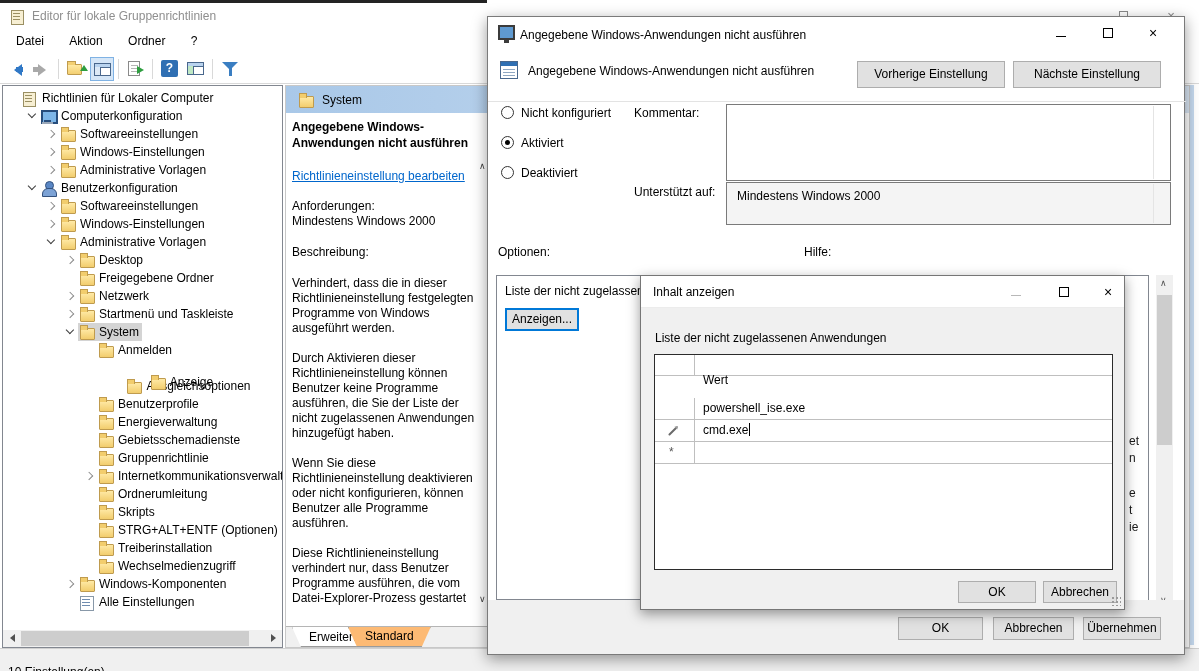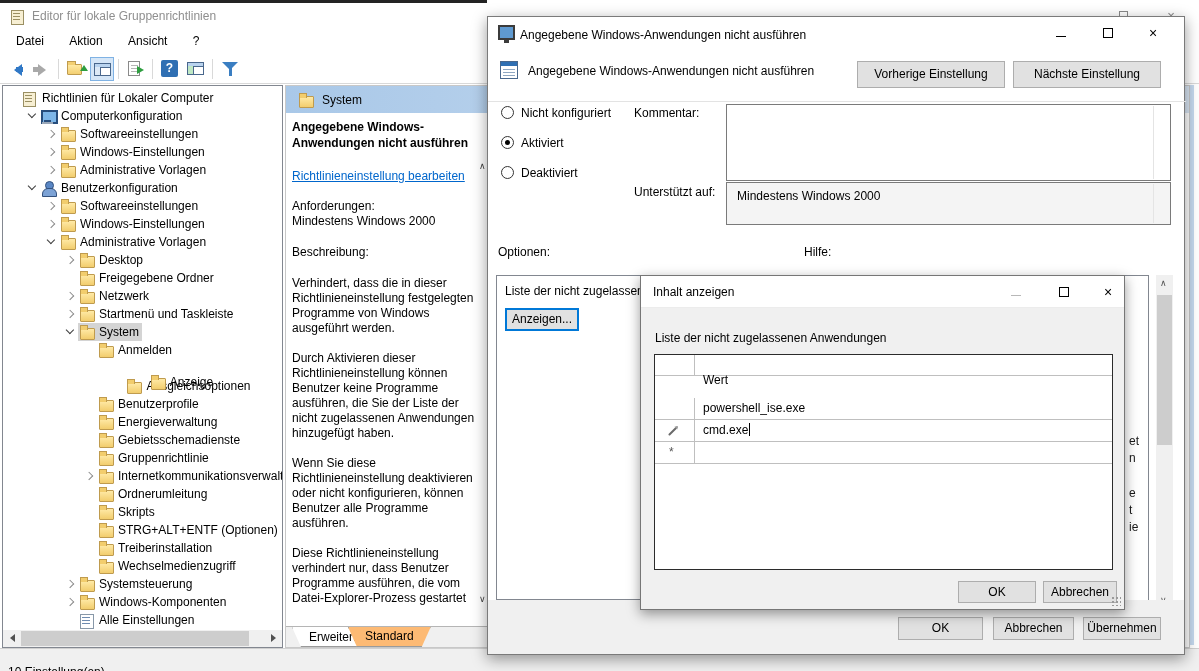--- a/index.html
+++ b/index.html
@@ -169,21 +169,21 @@
   <span class="ticon scroll abs" style="left:10px;top:6px;"></span>
   <span class="title nowrap">Editor für lokale Gruppenrichtlinien</span>
   <span class="winctl" style="left:1060px;"><span class="dash"></span></span>
   <span class="winctl" style="left:1108px;"><span class="boxg"></span></span>
   <span class="winctl" style="left:1156px;"><span class="xg">×</span></span>
 </div>
 
 <div class="abs" id="menubar">
   <span>Datei</span>
   <span>Aktion</span>
-  <span>Ansicht</span>
+  <span>Ordner</span>
   <span>?</span>
 </div>
 
 <div class="abs" id="toolbar">
   <span class="tbtn" style="left:6px;">
       <span class="arrow left"></span>
       <span class="arrow-bar"></span>
     </span>
   <span class="tbtn" style="left:30px;">
       <span class="arrow right"></span>
@@ -401,27 +401,20 @@
         <span class="sel">
           <span class="ticon folder"></span>
           <span class="tlabel nowrap">Treiberinstallation</span>
         </span>
       </div>
       <div class="tree-row" style="padding-left: 80px;">
         <span class="exp none"></span>
         <span class="sel">
           <span class="ticon folder"></span>
           <span class="tlabel nowrap">Wechselmedienzugriff</span>
-        </span>
-      </div>
-      <div class="tree-row" style="padding-left: 61px;">
-        <span class="exp closed"></span>
-        <span class="sel">
-          <span class="ticon folder"></span>
-          <span class="tlabel nowrap">Systemsteuerung</span>
         </span>
       </div>
       <div class="tree-row" style="padding-left: 61px;">
         <span class="exp closed"></span>
         <span class="sel">
           <span class="ticon folder"></span>
           <span class="tlabel nowrap">Windows-Komponenten</span>
         </span>
       </div>
       <div class="tree-row" style="padding-left: 61px;">

